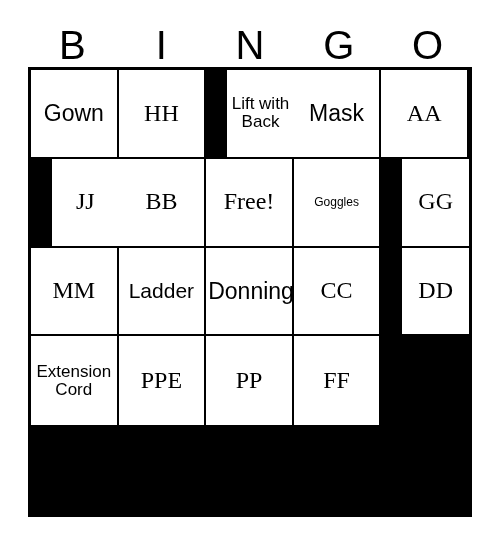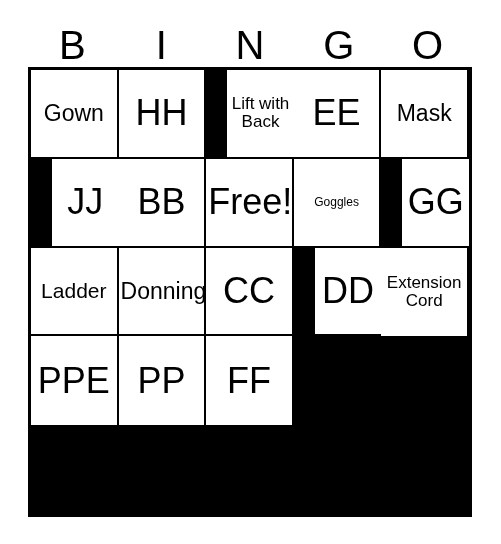--- a/index.html
+++ b/index.html
@@ -75,21 +75,21 @@
 
   .cell-text {
     display: block;
     width: 100%;
     line-height: 1.06;
     color: #000000;
     font-weight: 400;
   }
 
   
-  .sz-xl  { font-size: 36px; }
+  .sz-xl  { font-size: 24px; font-family: Liberation Serif, serif; }
   .sz-md  { font-size: 23px; }   
   .sz-sm  { font-size: 21px; }   
   .sz-xs  { font-size: 12px; }   
   .sz-xxs { font-size: 17px; }   
 </style>
 </head>
 <body>
 
 <div class="card">
 
@@ -105,39 +105,42 @@
       <div class="cell">
         <span class="cell-text sz-md">Gown</span>
       </div>
       <div class="cell">
         <span class="cell-text sz-xl">HH</span>
       </div>
       <div class="cell col-last">
         <span class="cell-text sz-xxs">Lift with Back</span>
       </div>
       <div class="cell">
-        <span class="cell-text sz-xl">EE</span>
+        <span class="cell-text sz-md">Mask</span>
       </div>
       <div class="cell">
-        <span class="cell-text sz-md">Mask</span>
+        <span class="cell-text sz-xl">AA</span>
       </div>
       <div class="cell col-last">
         <span class="cell-text sz-xl">JJ</span>
       </div>
       <div class="cell">
         <span class="cell-text sz-xl">BB</span>
       </div>
       <div class="cell">
         <span class="cell-text sz-xl">Free!</span>
       </div>
       <div class="cell">
         <span class="cell-text sz-xs">Goggles</span>
       </div>
       <div class="cell col-last">
         <span class="cell-text sz-xl">GG</span>
+      </div>
+      <div class="cell">
+        <span class="cell-text sz-xl">MM</span>
       </div>
       <div class="cell">
         <span class="cell-text sz-sm">Ladder</span>
       </div>
       <div class="cell">
         <span class="cell-text sz-md">Donning</span>
       </div>
       <div class="cell">
         <span class="cell-text sz-xl">CC</span>
       </div>

